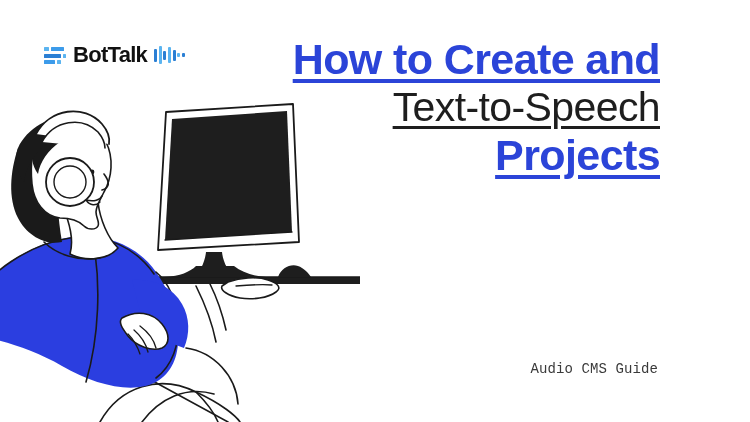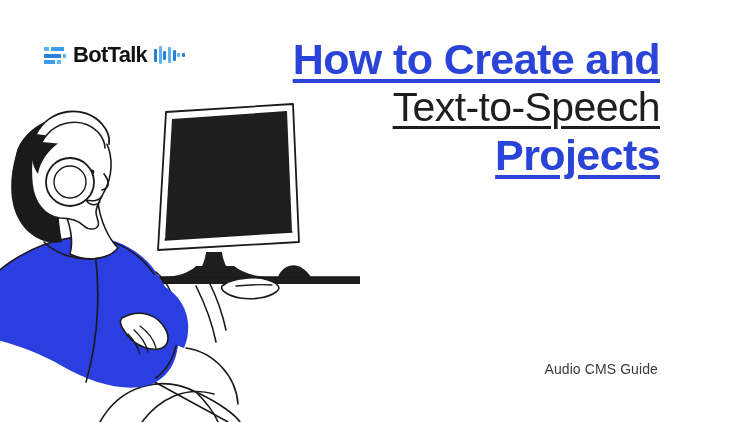--- a/index.html
+++ b/index.html
@@ -116,21 +116,21 @@
   .line3 { margin-bottom: 6px; }
 
   
   .caption {
     position: absolute;
     right: 42px;
     top: 361px;
     font-size: 14px;
     color: #3A3A3A;
     letter-spacing: 0.1px;
-    font-family: Liberation Sans, sans-serif;
+    font-family: Liberation Mono, monospace;
     margin-left: 13px;
   }
 
   
   .illus {
     position: absolute;
     left: 0;
     top: 86px;
     width: 360px;
     height: 336px;

